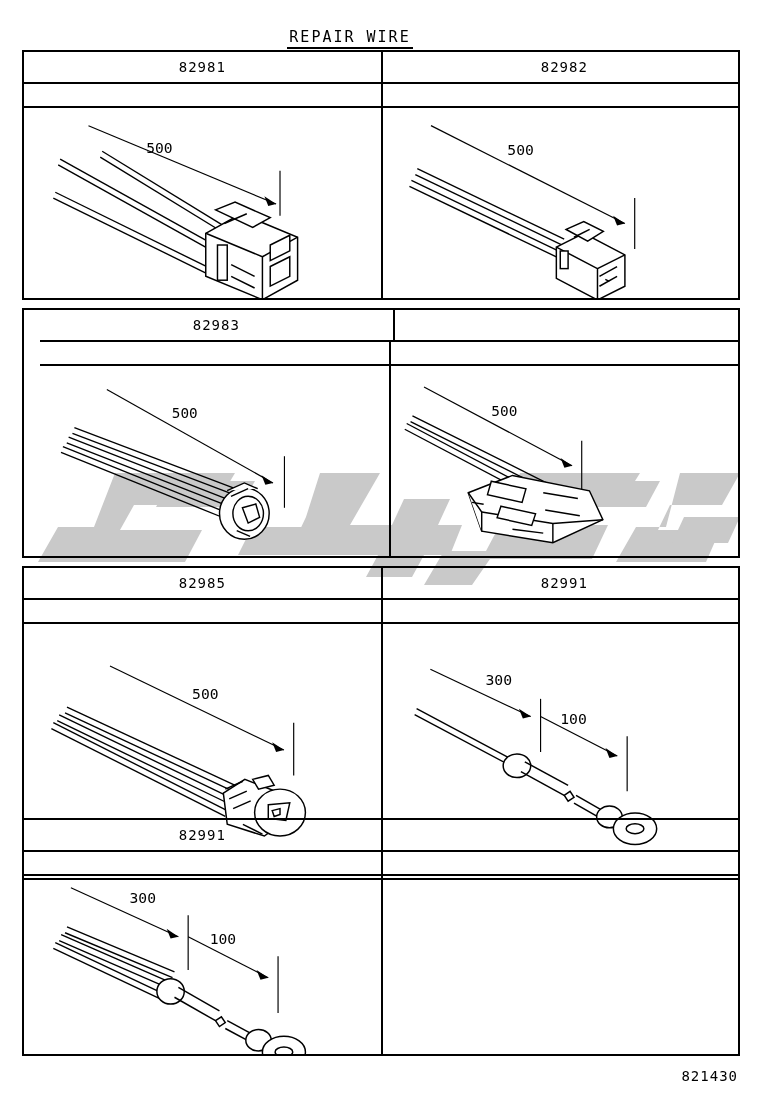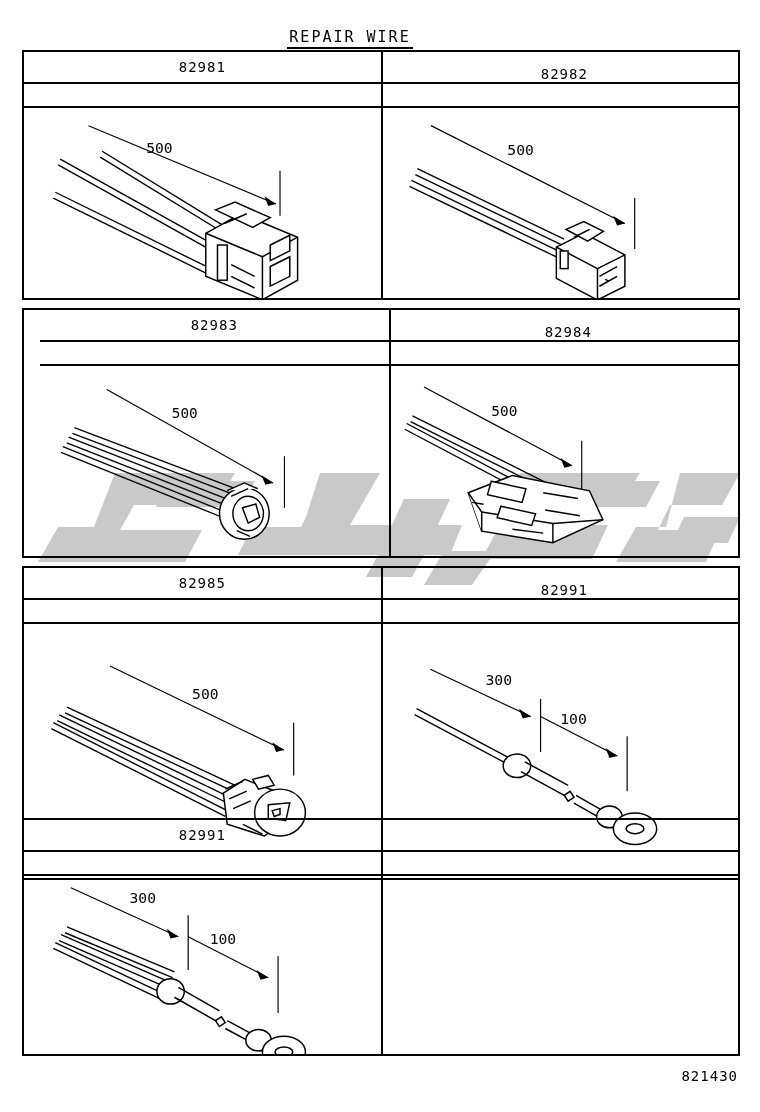--- a/index.html
+++ b/index.html
@@ -41,21 +41,21 @@
   }
   .rowbody{
     display:flex;height:calc(100% - 56px);box-sizing:border-box;text-decoration:underline;
   }
   .cellL{
     width:50.8%;box-sizing:border-box;border-right:2px solid #000;
     display:flex;align-items:center;justify-content:center;position:relative;
   }
   .cellR{
     width:49.2%;box-sizing:border-box;
-    display:flex;align-items:flex-end;justify-content:center;position:relative;margin-left:8px;
+    display:flex;align-items:center;justify-content:center;position:relative;margin-left:8px;
   }
   .pn{font-size:14px;letter-spacing:1px;}
   .draw{position:absolute;inset:0;}
   .draw svg{width:100%;height:100%;display:block;}
 
   
   .figno{
     position:absolute;right:22px;top:1068px;
     font-size:14px;letter-spacing:1px;text-align:center;
   }
@@ -169,23 +169,20 @@
         </div>
       </div>
     </div>
   </div>
 
   <div class="block b2">
     <div class="rowhead">
       <div class="cellL">
         <span class="pn">82983</span>
       </div>
-      <div class="cellR">
-        <span class="pn">82984</span>
-      </div>
     </div>
     <div class="rowsub">
       <div class="cellL">
         <span></span>
       </div>
       <div class="cellR">
         <span></span>
       </div>
     </div>
     <div class="rowbody">

